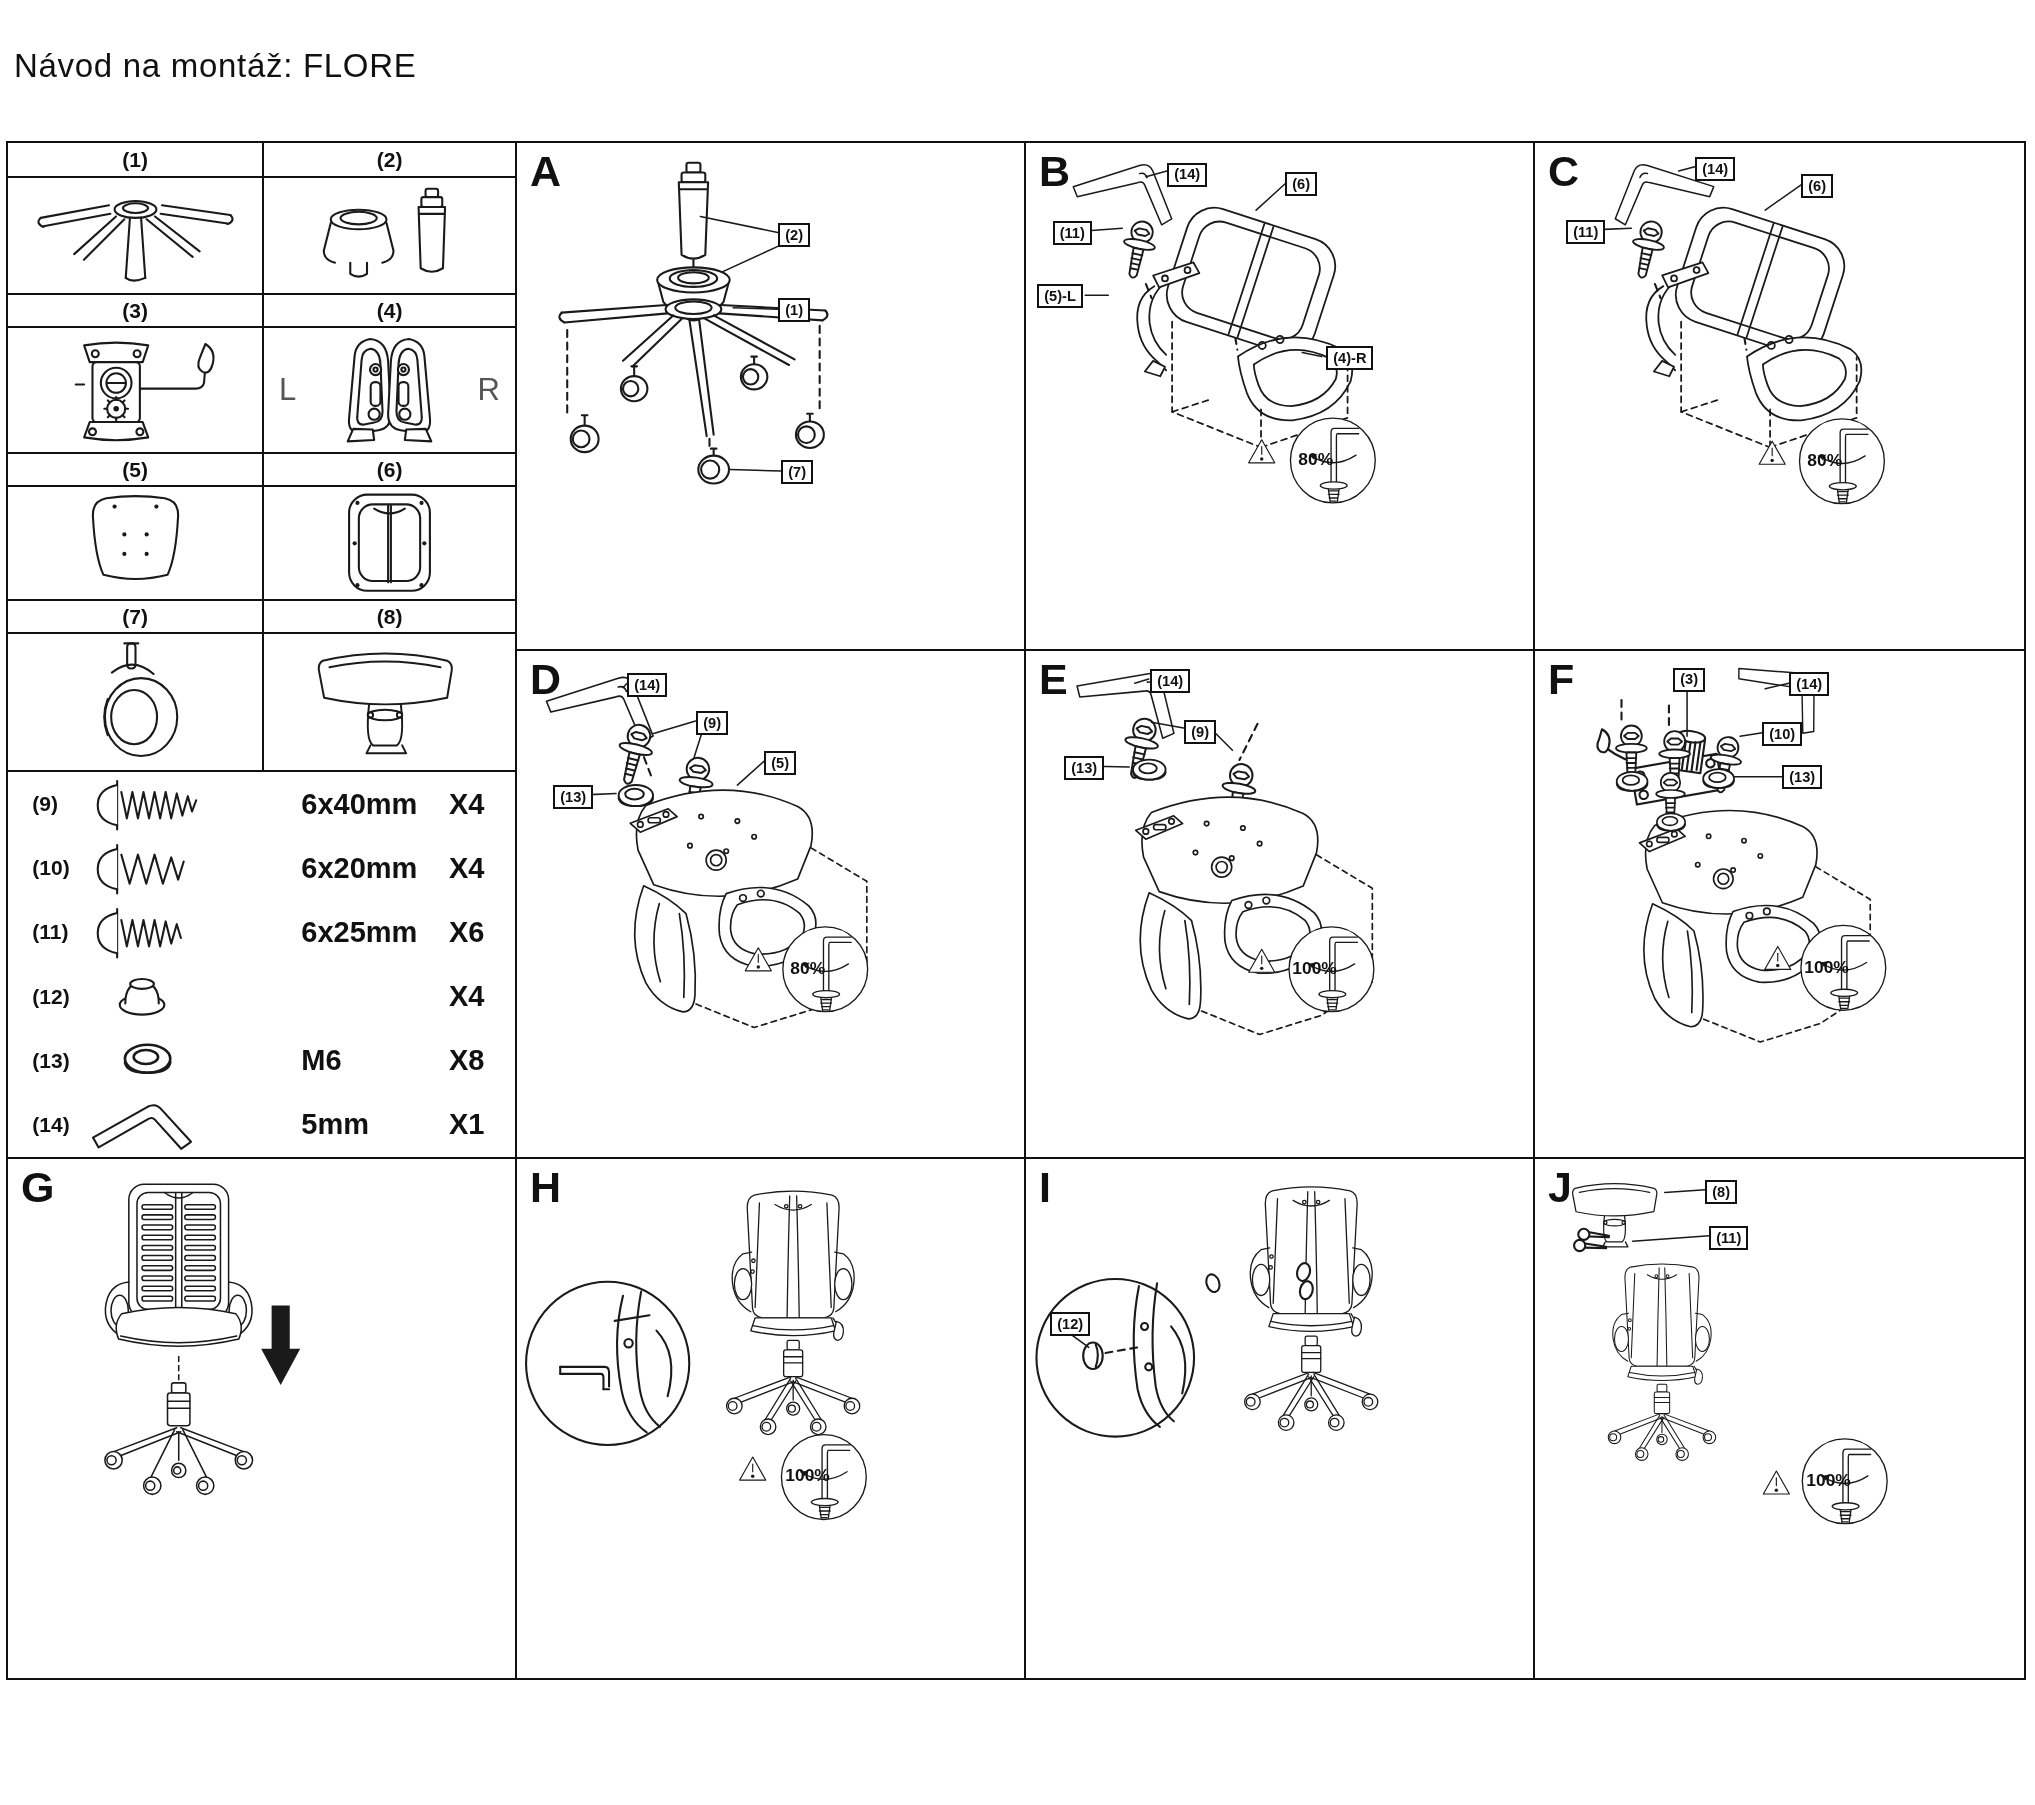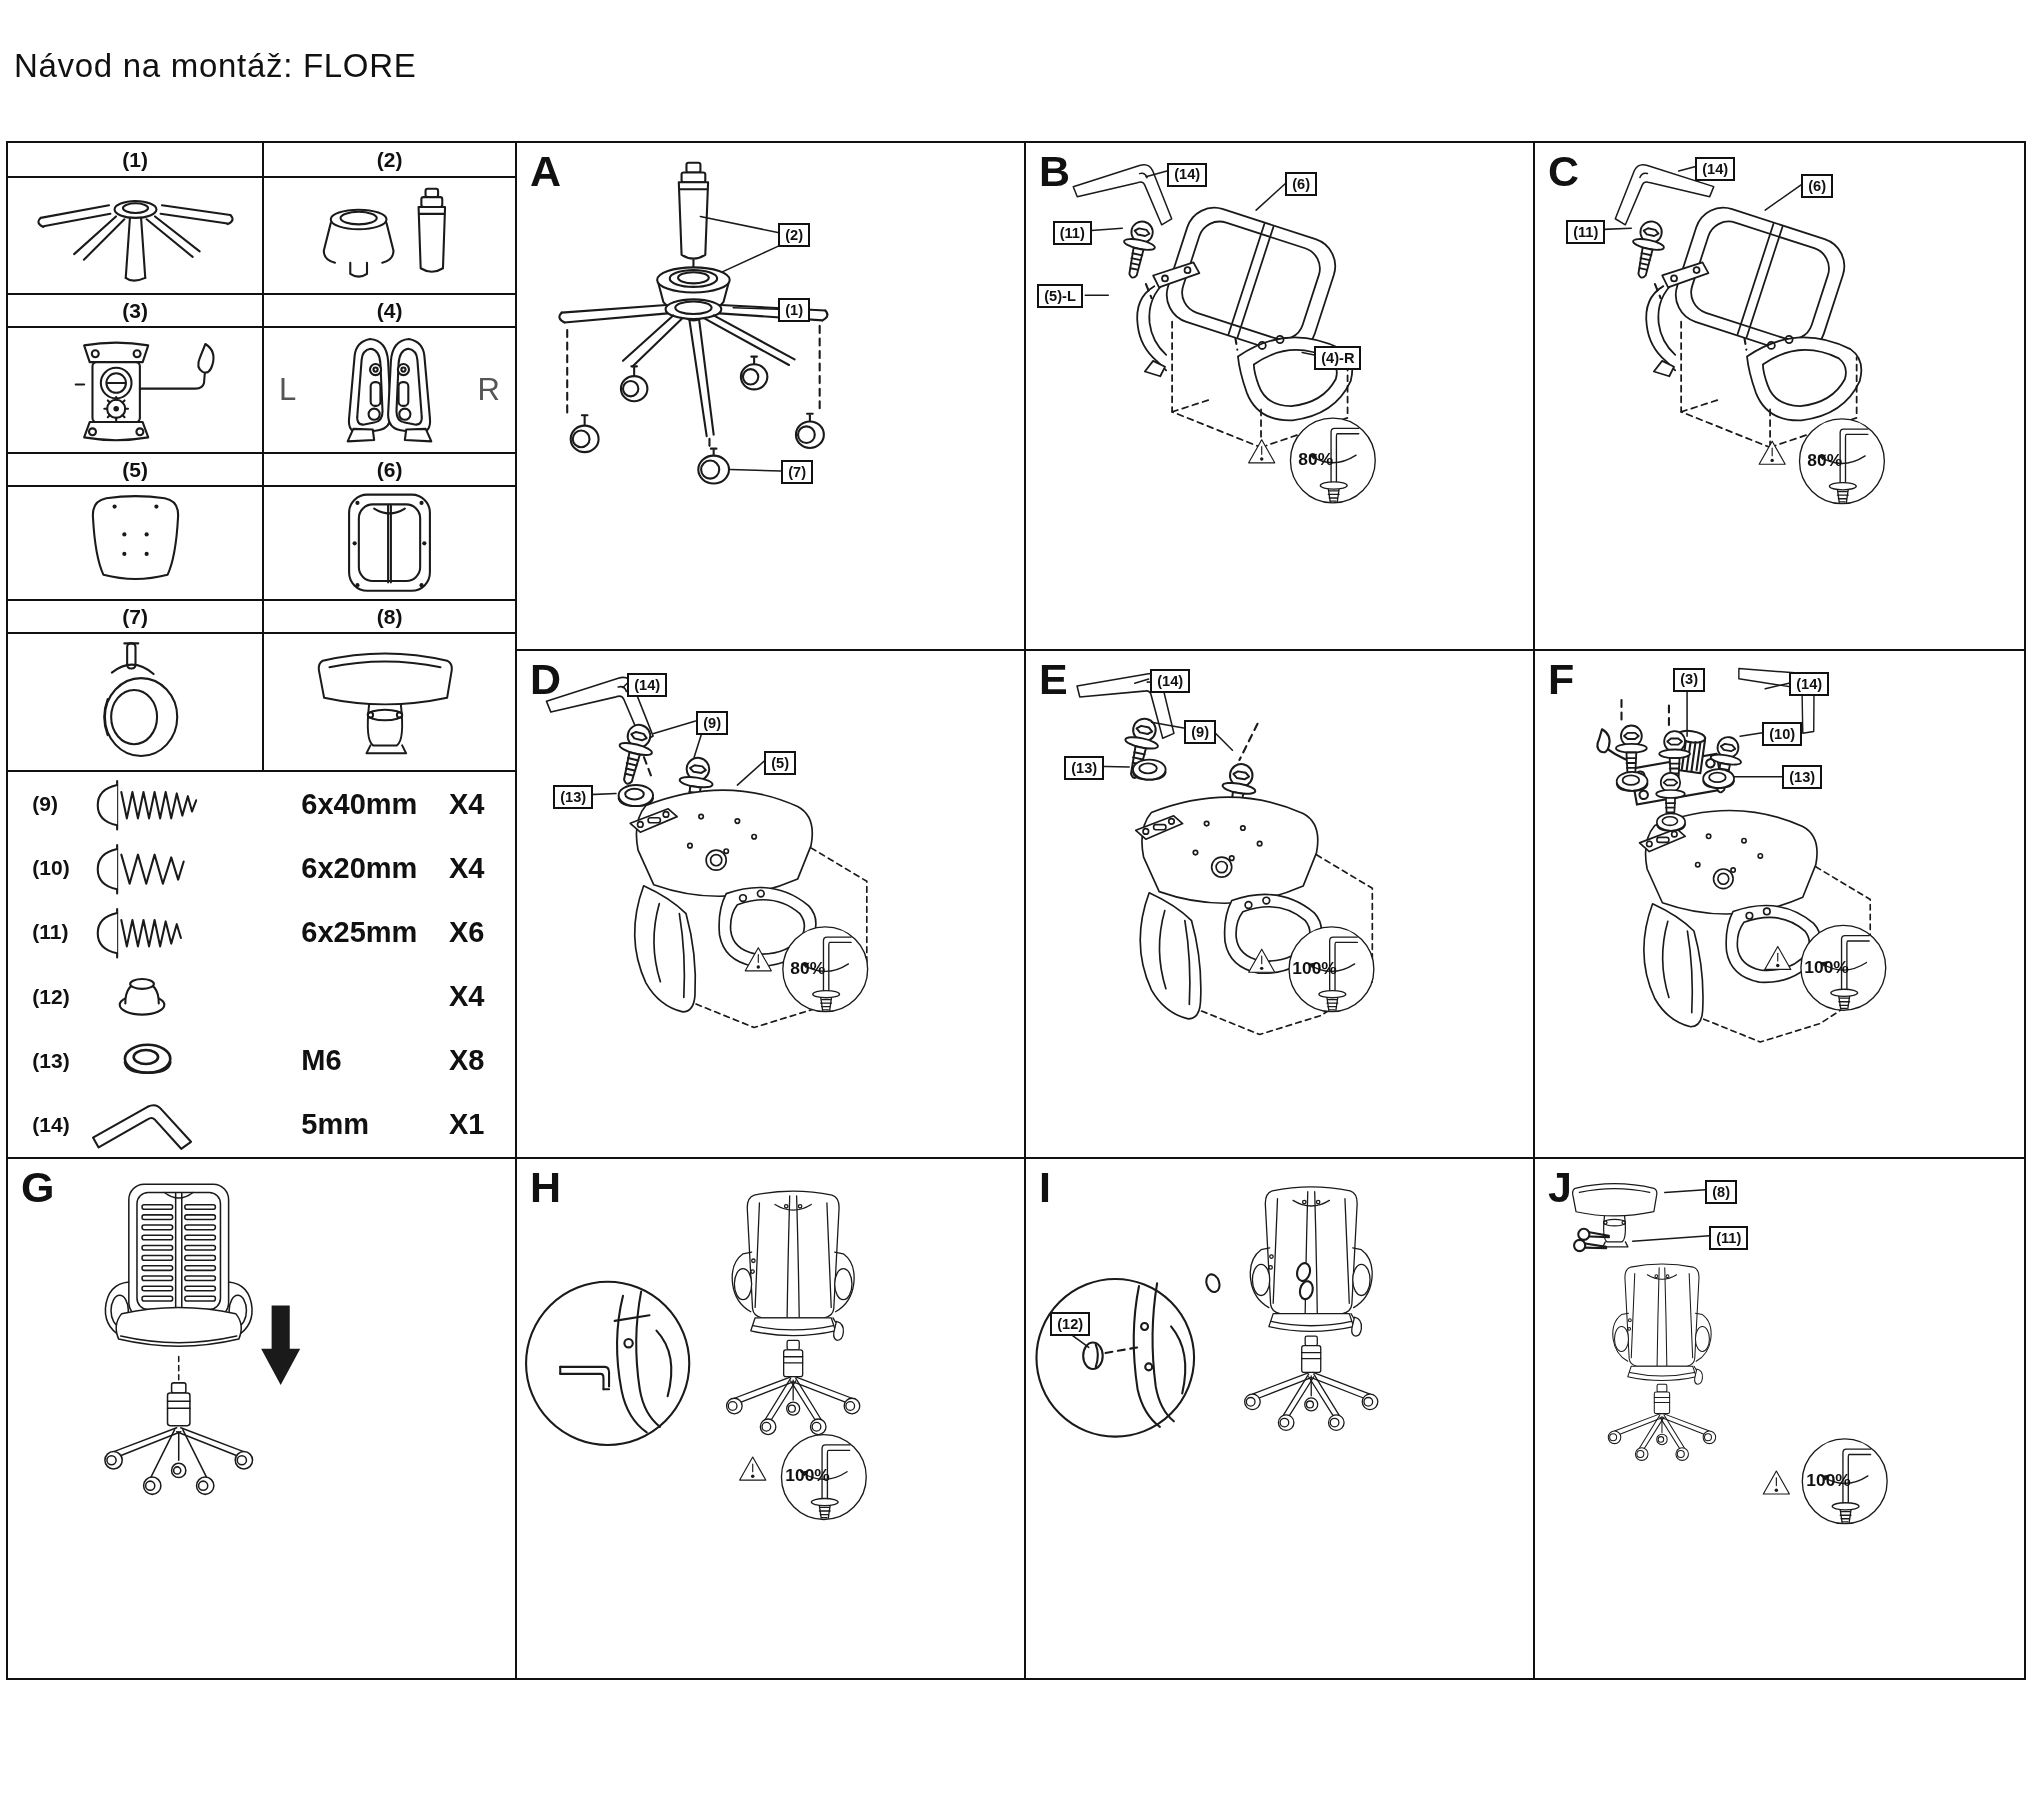--- a/index.html
+++ b/index.html
@@ -528,21 +528,21 @@
       <line class="thin" x1="84" y1="126" x2="138" y2="122"></line>
       <line class="thin" x1="85" y1="218" x2="118" y2="218"></line>
       <line class="thin" x1="424" y1="306" x2="396" y2="300"></line>
       <use href="#warn" transform="translate(316,422) scale(0.55)"></use>
       <use href="#torq" transform="translate(376,391) scale(0.64)"></use>
     </svg>
     <div class="co" style="left:141px;top:19.5px;">(14)</div>
     <div class="co" style="left:259px;top:29px;">(6)</div>
     <div class="co" style="left:26.5px;top:78px;">(11)</div>
     <div class="co" style="left:11px;top:141px;">(5)-L</div>
-    <div class="co" style="left:288px;top:203px;">(4)-R</div>
+    <div class="co" style="left:300px;top:203px;">(4)-R</div>
     <div class="tq" style="left:272px;top:306px;">80%</div>
   </div>
 
   <div class="cell" style="grid-column:4;grid-row:1;">
     <div class="plet">C</div>
     <svg class="art panelsvg" width="489" height="506" viewBox="0 0 701 725">
       <use href="#allenL" transform="translate(262,22) scale(-0.72,0.72)"></use>
       <line class="thin" x1="206" y1="40" x2="229" y2="34"></line>
       <use href="#gscrew" transform="translate(142,104) rotate(12) scale(0.9)"></use>
       <path class="dash" d="M172 202 L180 222"></path>

